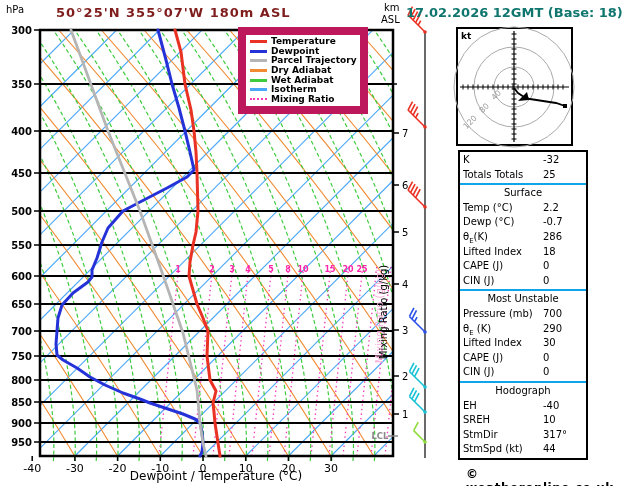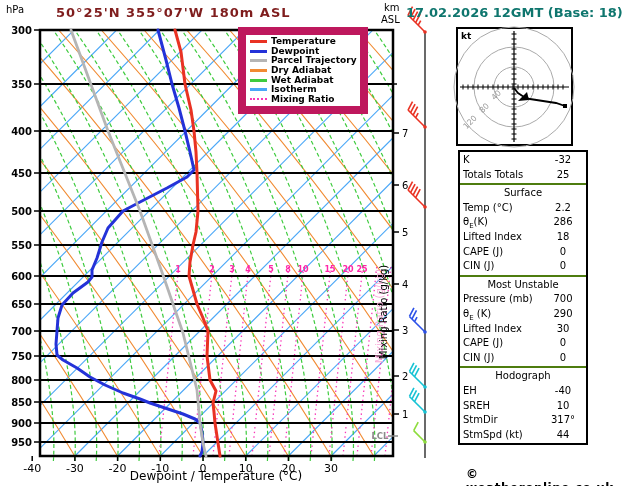--- a/index.html
+++ b/index.html
@@ -11,26 +11,26 @@
   #station-title{left:56px;top:5px;font-size:13px;font-weight:700;letter-spacing:1px;color:#7f1d1d;}
   #km-label{left:384px;top:2px;font-size:10px;}
   #asl-label{left:381px;top:14px;font-size:10px;}
   #datetime-title{left:406px;top:5px;font-size:13px;font-weight:700;color:#0f766e;}
   #legend{left:238px;top:27px;width:130px;background:#fff;border:8px solid #be185d;padding:2px 0 2px 4px;box-sizing:border-box;}
   .legend-row{display:flex;align-items:center;height:9.6px;}
   .legend-swatch{width:17px;height:0;border-top-width:3px;border-top-style:solid;margin-right:4px;flex:none;}
   .legend-swatch.dotted{border-top-width:2px;border-top-style:dotted;}
   .legend-label{font-size:9px;font-weight:700;white-space:nowrap;line-height:9px;}
   #data-table{left:458px;top:150px;width:130px;border:2px solid #000;box-sizing:border-box;background:#fff;}
-  .tbl-section{border-top:2px solid #4d7c0f;padding:1px 3px;}
+  .tbl-section{border-top:2px solid #0ea5e9;padding:1px 3px;}
   .tbl-section:first-child{border-top:none;}
   .tbl-head{text-align:center;font-size:10px;height:14.6px;line-height:14.6px;}
   .tbl-row{display:flex;font-size:10px;height:14.6px;line-height:14.6px;}
   .tbl-label{flex:1;white-space:nowrap;}
-  .tbl-value{width:40px;flex:none;text-align:center;white-space:nowrap;}
+  .tbl-value{width:40px;flex:none;text-align:left;white-space:nowrap;}
   sub{font-size:7px;}
   #footer-text{left:443px;top:467px;font-size:12px;font-weight:700;letter-spacing:0.5px;margin-left:23px;}
 </style>
 </head>
 <body>
 
 <div id="stage">
   <svg id="chart-svg" class="abs" width="629" height="486">
       <defs>
         <clipPath id="plotclip">
@@ -383,20 +383,24 @@
           <span class="tbl-value">25</span>
         </div>
       </div>
       <div class="tbl-section">
         <div class="tbl-head">Surface</div>
         <div class="tbl-row">
           <span class="tbl-label">Temp (°C)</span>
           <span class="tbl-value">2.2</span>
         </div>
         <div class="tbl-row">
+          <span class="tbl-label">Dewp (°C)</span>
+          <span class="tbl-value">-0.7</span>
+        </div>
+        <div class="tbl-row">
           <span class="tbl-label">θ<sub>E</sub>(K)</span>
           <span class="tbl-value">286</span>
         </div>
         <div class="tbl-row">
           <span class="tbl-label">Lifted Index</span>
           <span class="tbl-value">18</span>
         </div>
         <div class="tbl-row">
           <span class="tbl-label">CAPE (J)</span>
           <span class="tbl-value">0</span>

